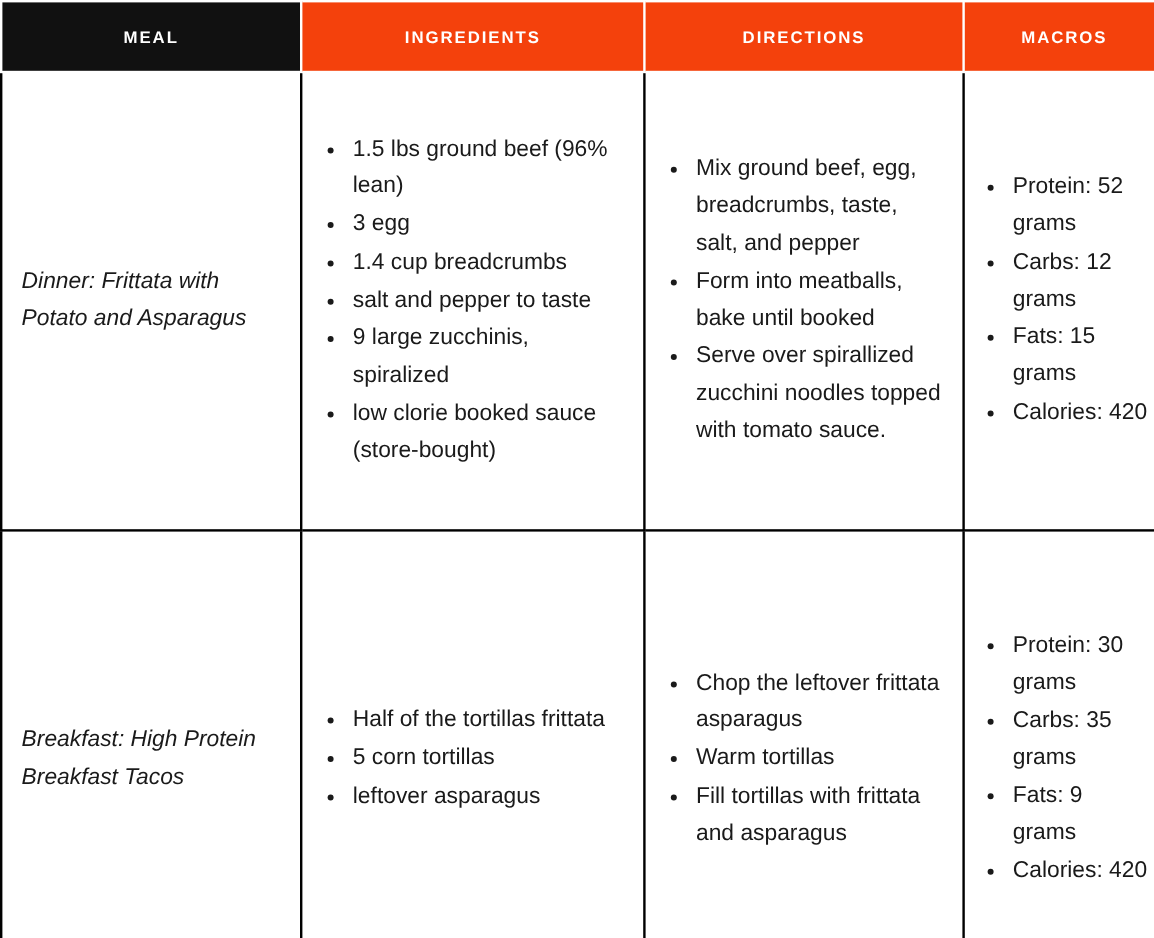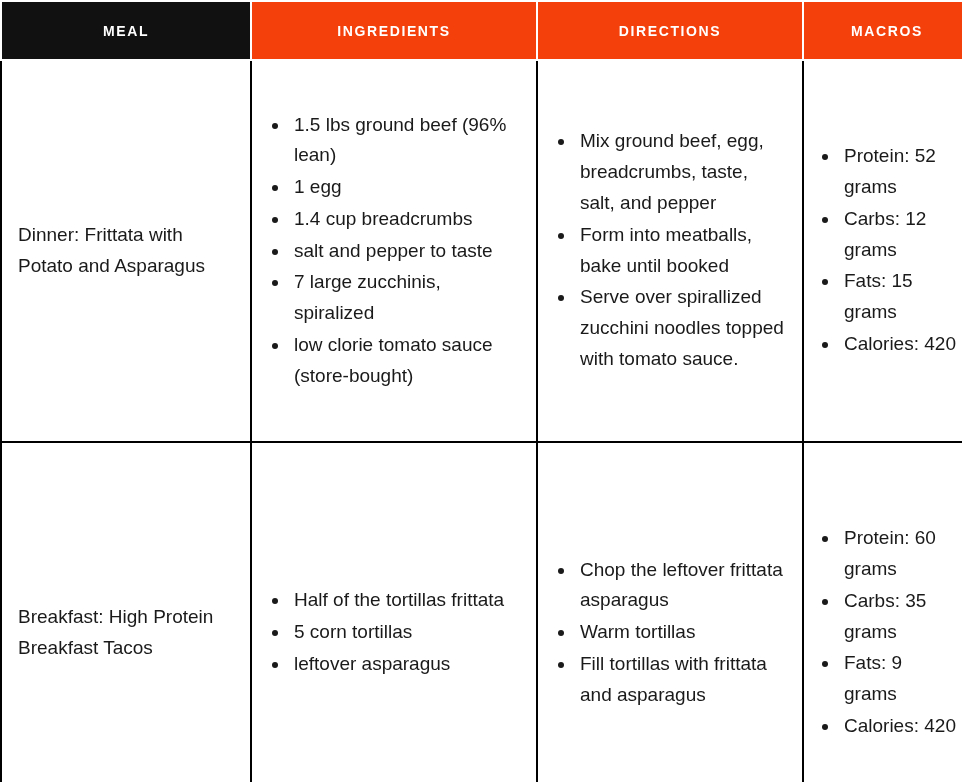--- a/index.html
+++ b/index.html
@@ -70,20 +70,21 @@
     font-size: 19px;
     line-height: 1.62;
   }
   td.cell-meal {
     font-size: 21px;
     line-height: 1.75;
     padding-left: 8px;
     padding-right: 12px;
     border-left: 2px solid #ffffff;
     color: #141414;
+    font-style: italic;
   }
   td.cell-macros {
     border-right: 2px solid #ffffff;
   }
   tr.row-last td {
     border-bottom: 2px solid #ffffff;
   }
   td ul {
     margin: 0;
     padding-left: 22px;
@@ -111,25 +112,25 @@
         <th class="th-directions">DIRECTIONS</th>
         <th class="th-macros">MACROS</th>
       </tr>
     </thead>
     <tbody>
       <tr class="row-dinner">
         <td class="cell-meal">Dinner: Frittata with Potato and Asparagus</td>
         <td class="cell-ingredients">
           <ul>
             <li>1.5 lbs ground beef (96% lean)</li>
-            <li>1 egg</li>
+            <li>3 egg</li>
             <li>1.4 cup breadcrumbs</li>
             <li>salt and pepper to taste</li>
-            <li>7 large zucchinis, spiralized</li>
-            <li>low clorie tomato sauce (store-bought)</li>
+            <li>9 large zucchinis, spiralized</li>
+            <li>low clorie booked sauce (store-bought)</li>
           </ul>
         </td>
         <td class="cell-directions">
           <ul>
             <li> Mix ground beef, egg, breadcrumbs, taste, salt, and pepper</li>
             <li>Form into meatballs, bake until booked</li>
             <li>Serve over spirallized zucchini noodles topped with tomato sauce.</li>
           </ul>
         </td>
         <td class="cell-macros">
@@ -152,21 +153,21 @@
         </td>
         <td class="cell-directions">
           <ul>
             <li> Chop the leftover frittata asparagus</li>
             <li>Warm tortillas</li>
             <li>Fill tortillas with frittata and asparagus</li>
           </ul>
         </td>
         <td class="cell-macros">
           <ul>
-            <li>Protein: 60 grams</li>
+            <li>Protein: 30 grams</li>
             <li>Carbs: 35 grams</li>
             <li>Fats: 9 grams</li>
             <li>Calories: 420</li>
           </ul>
         </td>
       </tr>
     </tbody>
   </table>
 </div>
 

